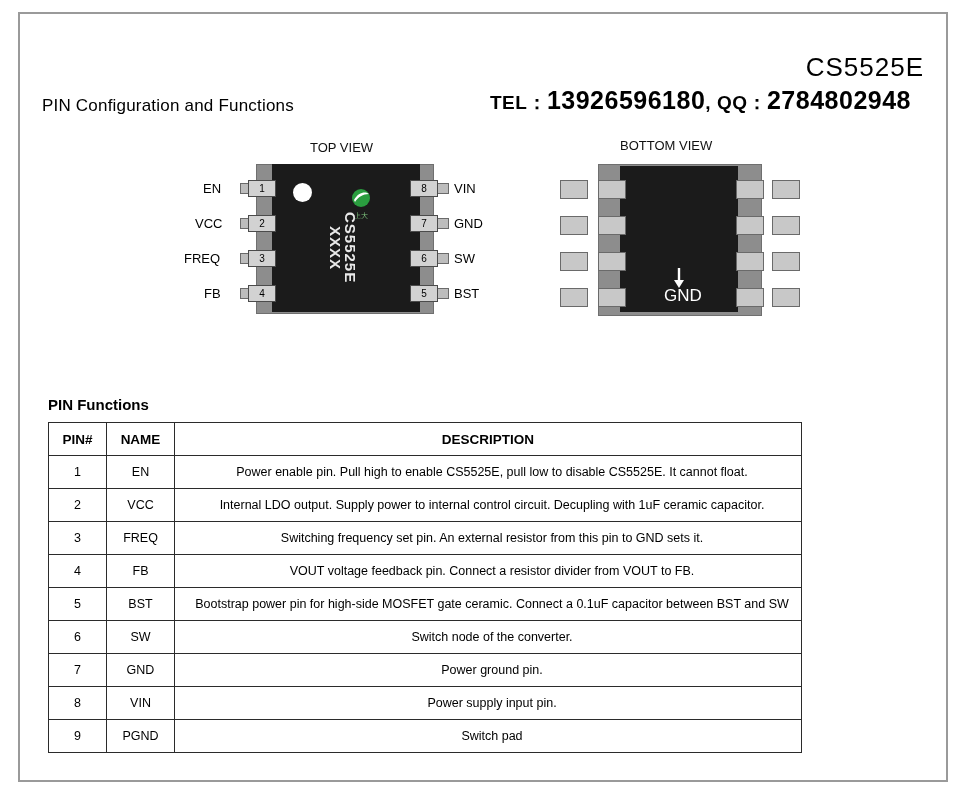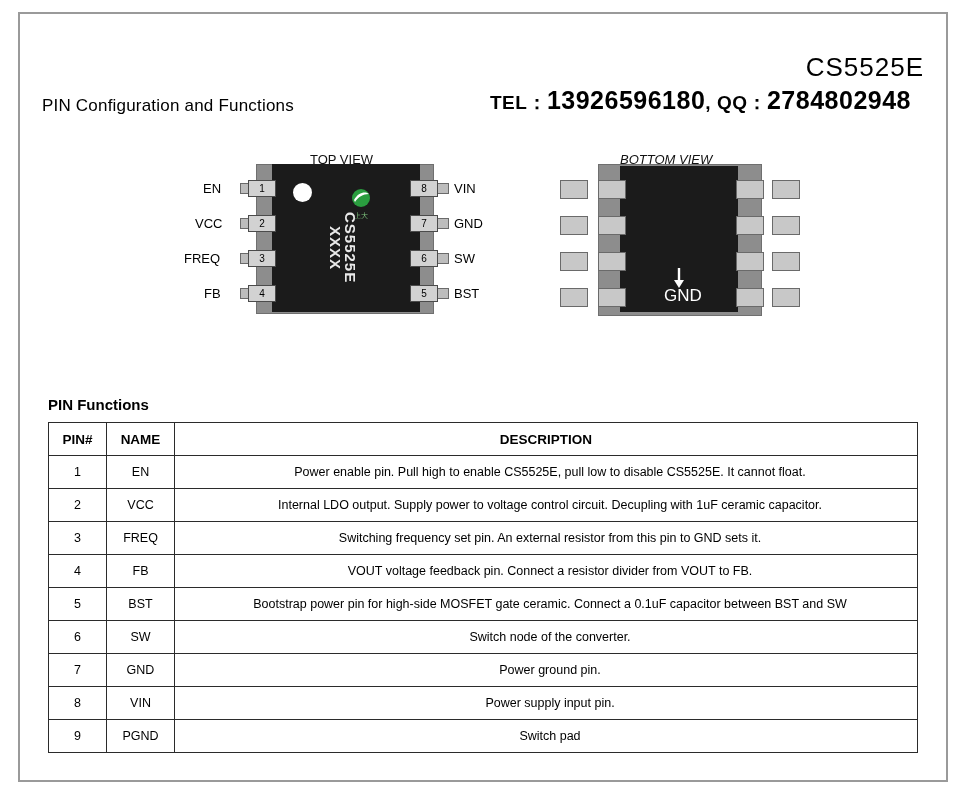--- a/index.html
+++ b/index.html
@@ -73,22 +73,22 @@
     left: 0;
     top: 122px;
     width: 926px;
     height: 250px;
   }
   .view-label {
     position: absolute;
     font-size: 13px;
     color: #111;
   }
-  .top-view-label { left: 290px; top: 16px; text-align: right; }
-  .bottom-view-label { left: 600px; top: 16px; font-style: italic; }
+  .top-view-label { left: 290px; top: 4px; text-align: right; }
+  .bottom-view-label { left: 600px; top: 2px; }
 
   
   .pkg-top-outer {
     position: absolute;
     left: 236px;
     top: 28px;
     width: 176px;
     height: 148px;
     background: #8d8d8d;
     border: 1px solid #6f6f6f;
@@ -226,21 +226,21 @@
     position: absolute;
     left: 28px;
     top: 382px;
     font-size: 15px;
     font-weight: bold;
   }
   table.pin-table {
     position: absolute;
     left: 28px;
     top: 408px;
-    width: 870px;
+    width: 754px;
     border-collapse: collapse;
     font-size: 12.5px;
   }
   table.pin-table th,
   table.pin-table td {
     border: 1px solid #2b2b2b;
     padding: 0;
     height: 33px;
     box-sizing: border-box;
   }
@@ -359,21 +359,21 @@
     </thead>
     <tbody>
       <tr>
         <td class="col-pin">1</td>
         <td class="col-name">EN</td>
         <td class="col-desc">Power enable pin. Pull high to enable CS5525E, pull low to disable CS5525E. It cannot float.</td>
       </tr>
       <tr>
         <td class="col-pin">2</td>
         <td class="col-name">VCC</td>
-        <td class="col-desc">Internal LDO output. Supply power to voltage control circuit. Decupling with 1uF ceramic capacitor.</td>
+        <td class="col-desc">Internal LDO output. Supply power to internal control circuit. Decupling with 1uF ceramic capacitor.</td>
       </tr>
       <tr>
         <td class="col-pin">3</td>
         <td class="col-name">FREQ</td>
         <td class="col-desc">Switching frequency set pin. An external resistor from this pin to GND sets it.</td>
       </tr>
       <tr>
         <td class="col-pin">4</td>
         <td class="col-name">FB</td>
         <td class="col-desc">VOUT voltage feedback pin. Connect a resistor divider from VOUT to FB.</td>

